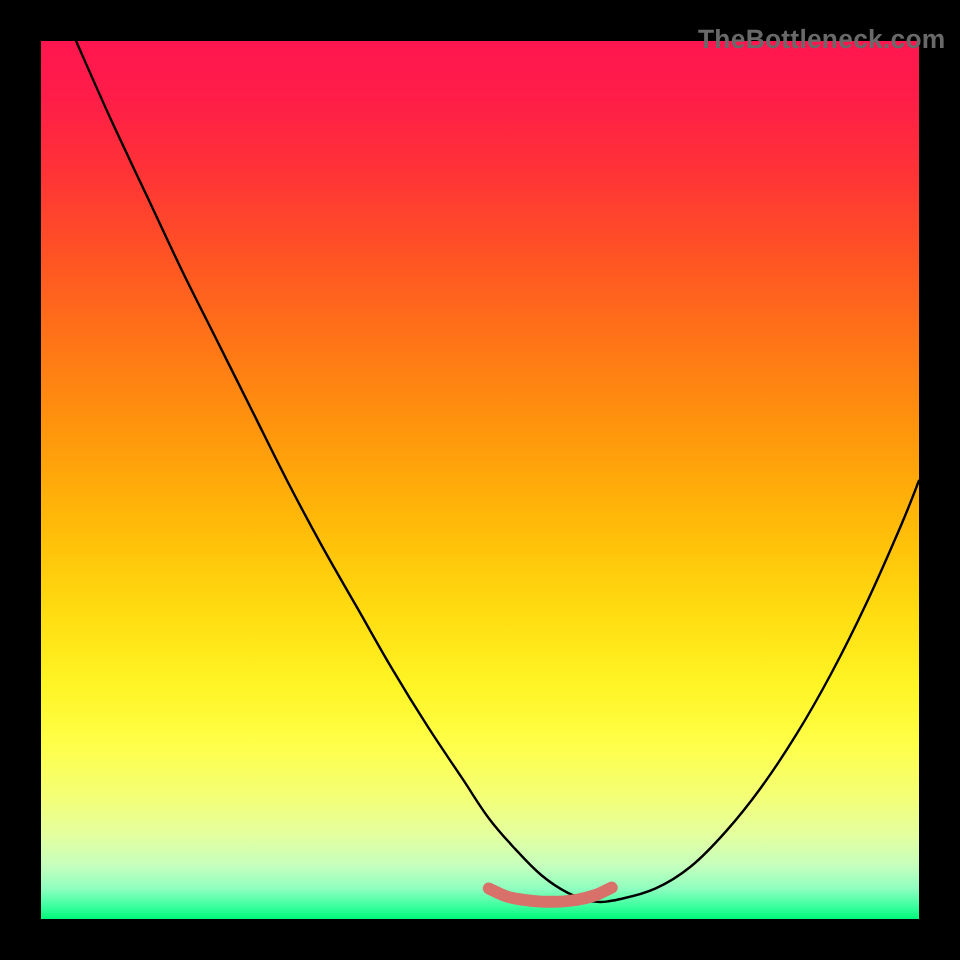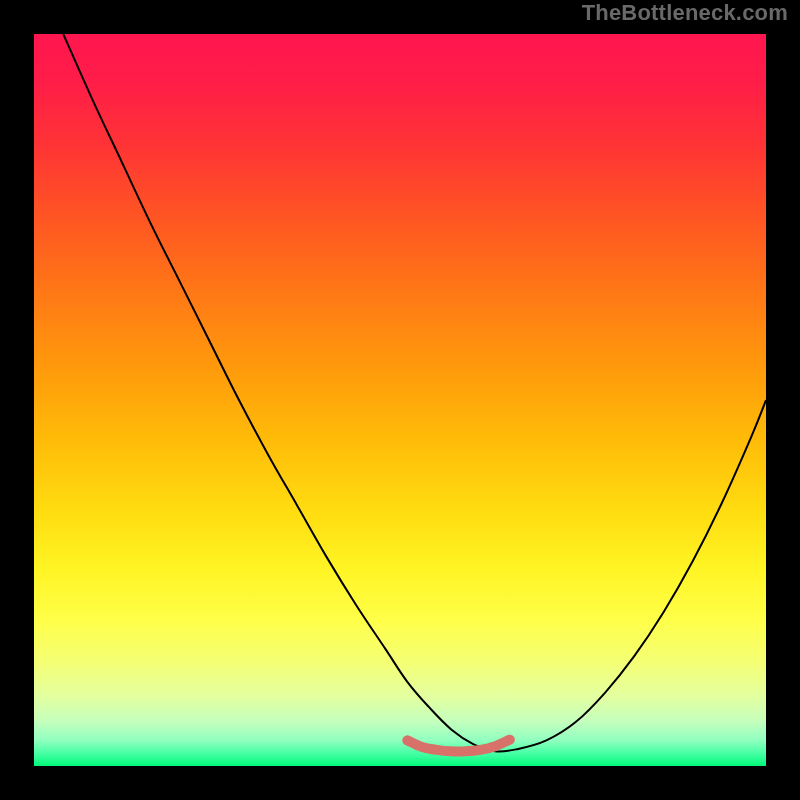--- a/index.html
+++ b/index.html
@@ -29,21 +29,21 @@
     width: 100%;
     height: 100%;
   }
   .curve-svg {
     position: absolute;
     left: 0;
     top: 0;
   }
   .watermark {
     position: absolute;
-    top: 0;
+    top: 20px;
     right: 12px;
     font-family: Arial, Helvetica, sans-serif;
     font-size: 22px;
     font-weight: bold;
     color: #696969;
     letter-spacing: 0.2px;
   }
 </style>
 </head>
 <body>

